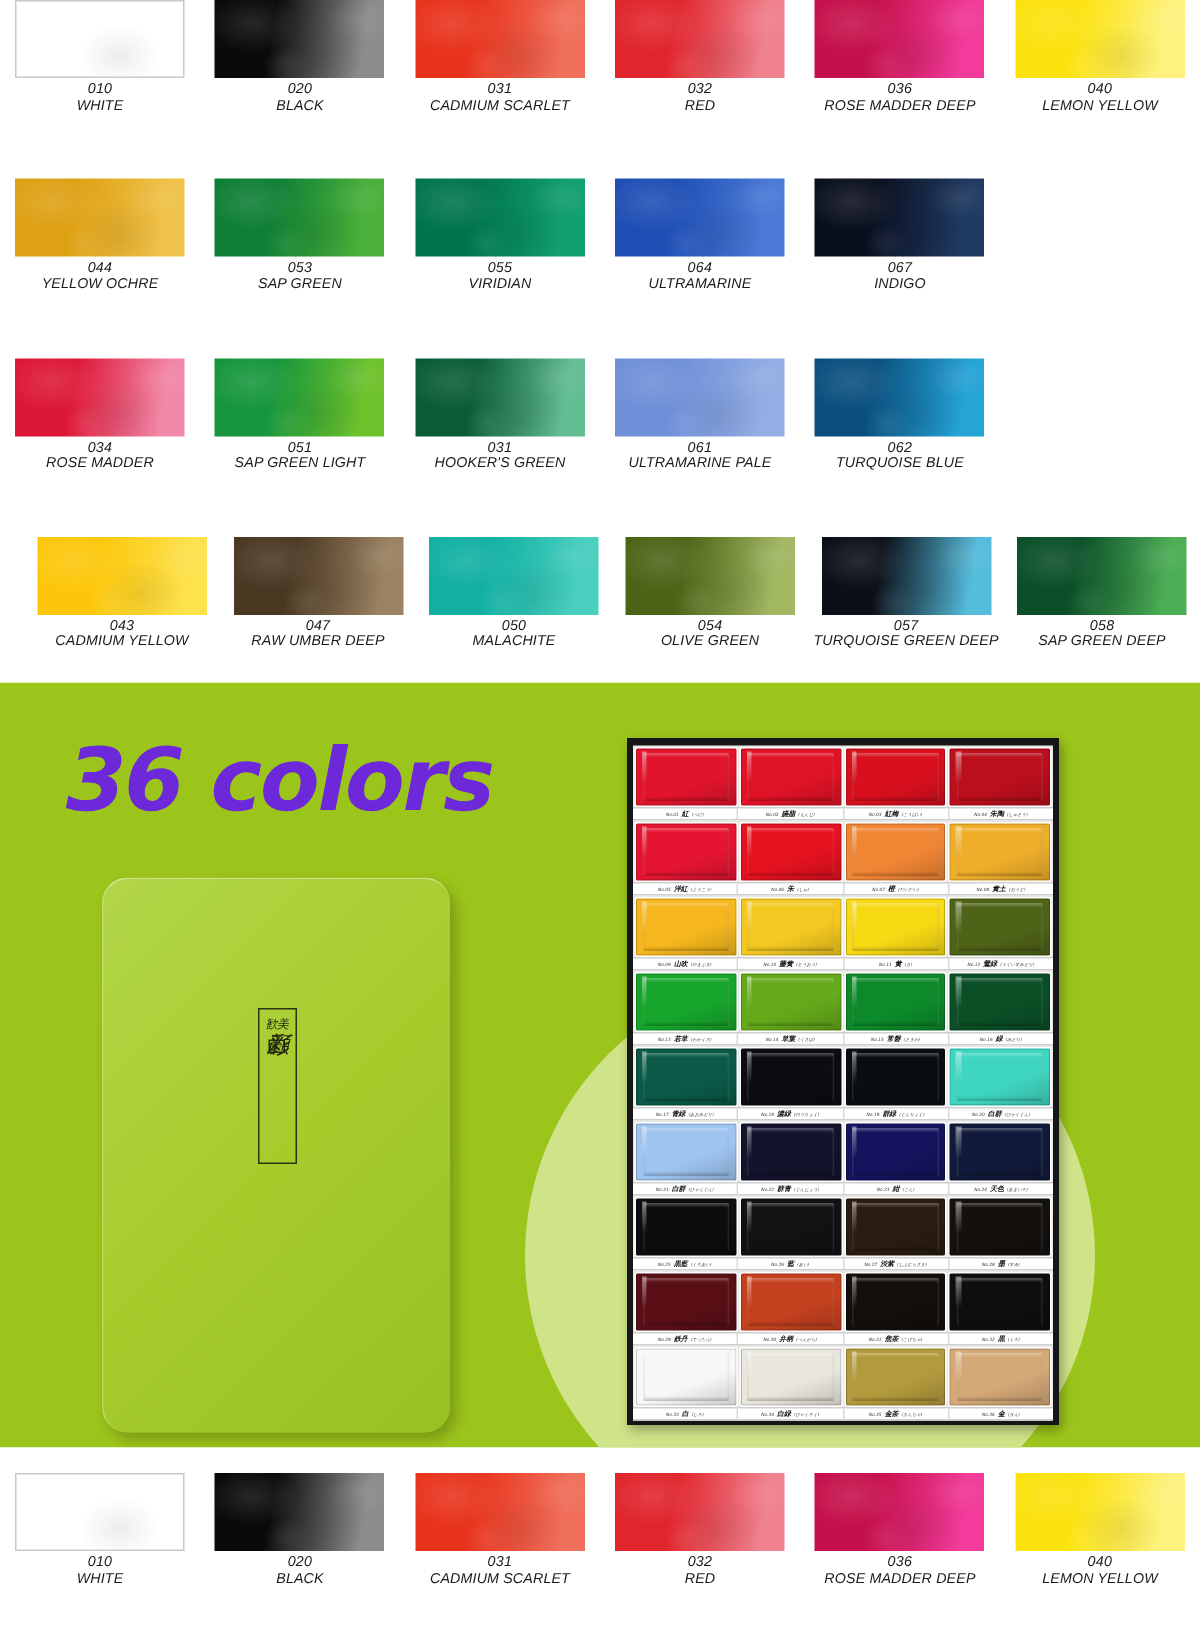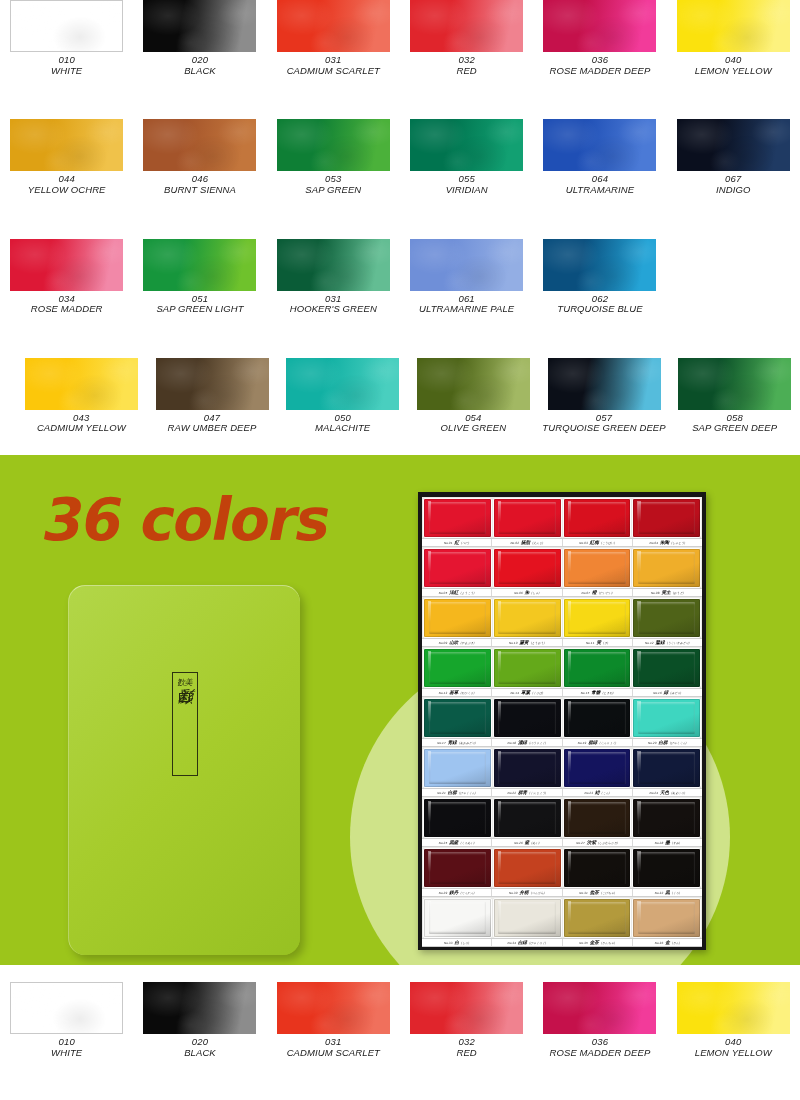--- a/index.html
+++ b/index.html
@@ -242,29 +242,20 @@
         <div class="swatch-cell">
           <div class="swatch-box" style="background: linear-gradient(100deg, rgb(222, 161, 20) 0%, rgb(222, 161, 20) 34%, rgb(240, 194, 74) 86%, rgb(240, 194, 74) 100%);">
             <div class="tex"></div>
           </div>
           <div class="swatch-caption">
             <div class="swatch-code">044</div>
             <div class="swatch-name">YELLOW OCHRE</div>
           </div>
         </div>
         <div class="swatch-cell">
-          <div class="swatch-box" style="background: linear-gradient(100deg, rgb(164, 84, 42) 0%, rgb(164, 84, 42) 34%, rgb(195, 118, 60) 86%, rgb(195, 118, 60) 100%);">
-            <div class="tex"></div>
-          </div>
-          <div class="swatch-caption">
-            <div class="swatch-code">046</div>
-            <div class="swatch-name">BURNT SIENNA</div>
-          </div>
-        </div>
-        <div class="swatch-cell">
           <div class="swatch-box" style="background: linear-gradient(100deg, rgb(14, 127, 53) 0%, rgb(14, 127, 53) 34%, rgb(75, 177, 58) 86%, rgb(75, 177, 58) 100%);">
             <div class="tex"></div>
           </div>
           <div class="swatch-caption">
             <div class="swatch-code">053</div>
             <div class="swatch-name">SAP GREEN</div>
           </div>
         </div>
         <div class="swatch-cell">
           <div class="swatch-box" style="background: linear-gradient(100deg, rgb(0, 116, 79) 0%, rgb(0, 116, 79) 34%, rgb(18, 160, 114) 86%, rgb(18, 160, 114) 100%);">
@@ -396,21 +387,21 @@
             <div class="swatch-name">SAP GREEN DEEP</div>
           </div>
         </div>
       </div>
     </div>
 
   <div id="banner">
     <div id="banner-bg" style="background: rgb(156, 197, 27);"></div>
     <div id="banner-circle" style="background: rgb(207, 227, 137);"></div>
 
-    <div id="headline" style="color: #c2410c;">36 colors</div>
+    <div id="headline" style="color: #6d28d9;">36 colors</div>
 
     <div id="product-box" style="background: linear-gradient(135deg, rgb(178, 214, 72) 0%, rgb(166, 204, 44) 50%, rgb(151, 193, 34) 100%); border-radius: 17px;">
       <div id="box-label">
         <div class="kanji-main">顔彩</div>
         <div class="kanji-sub">歓美</div>
         <div class="seal">印</div>
       </div>
     </div>
 
     <div id="paint-set">

